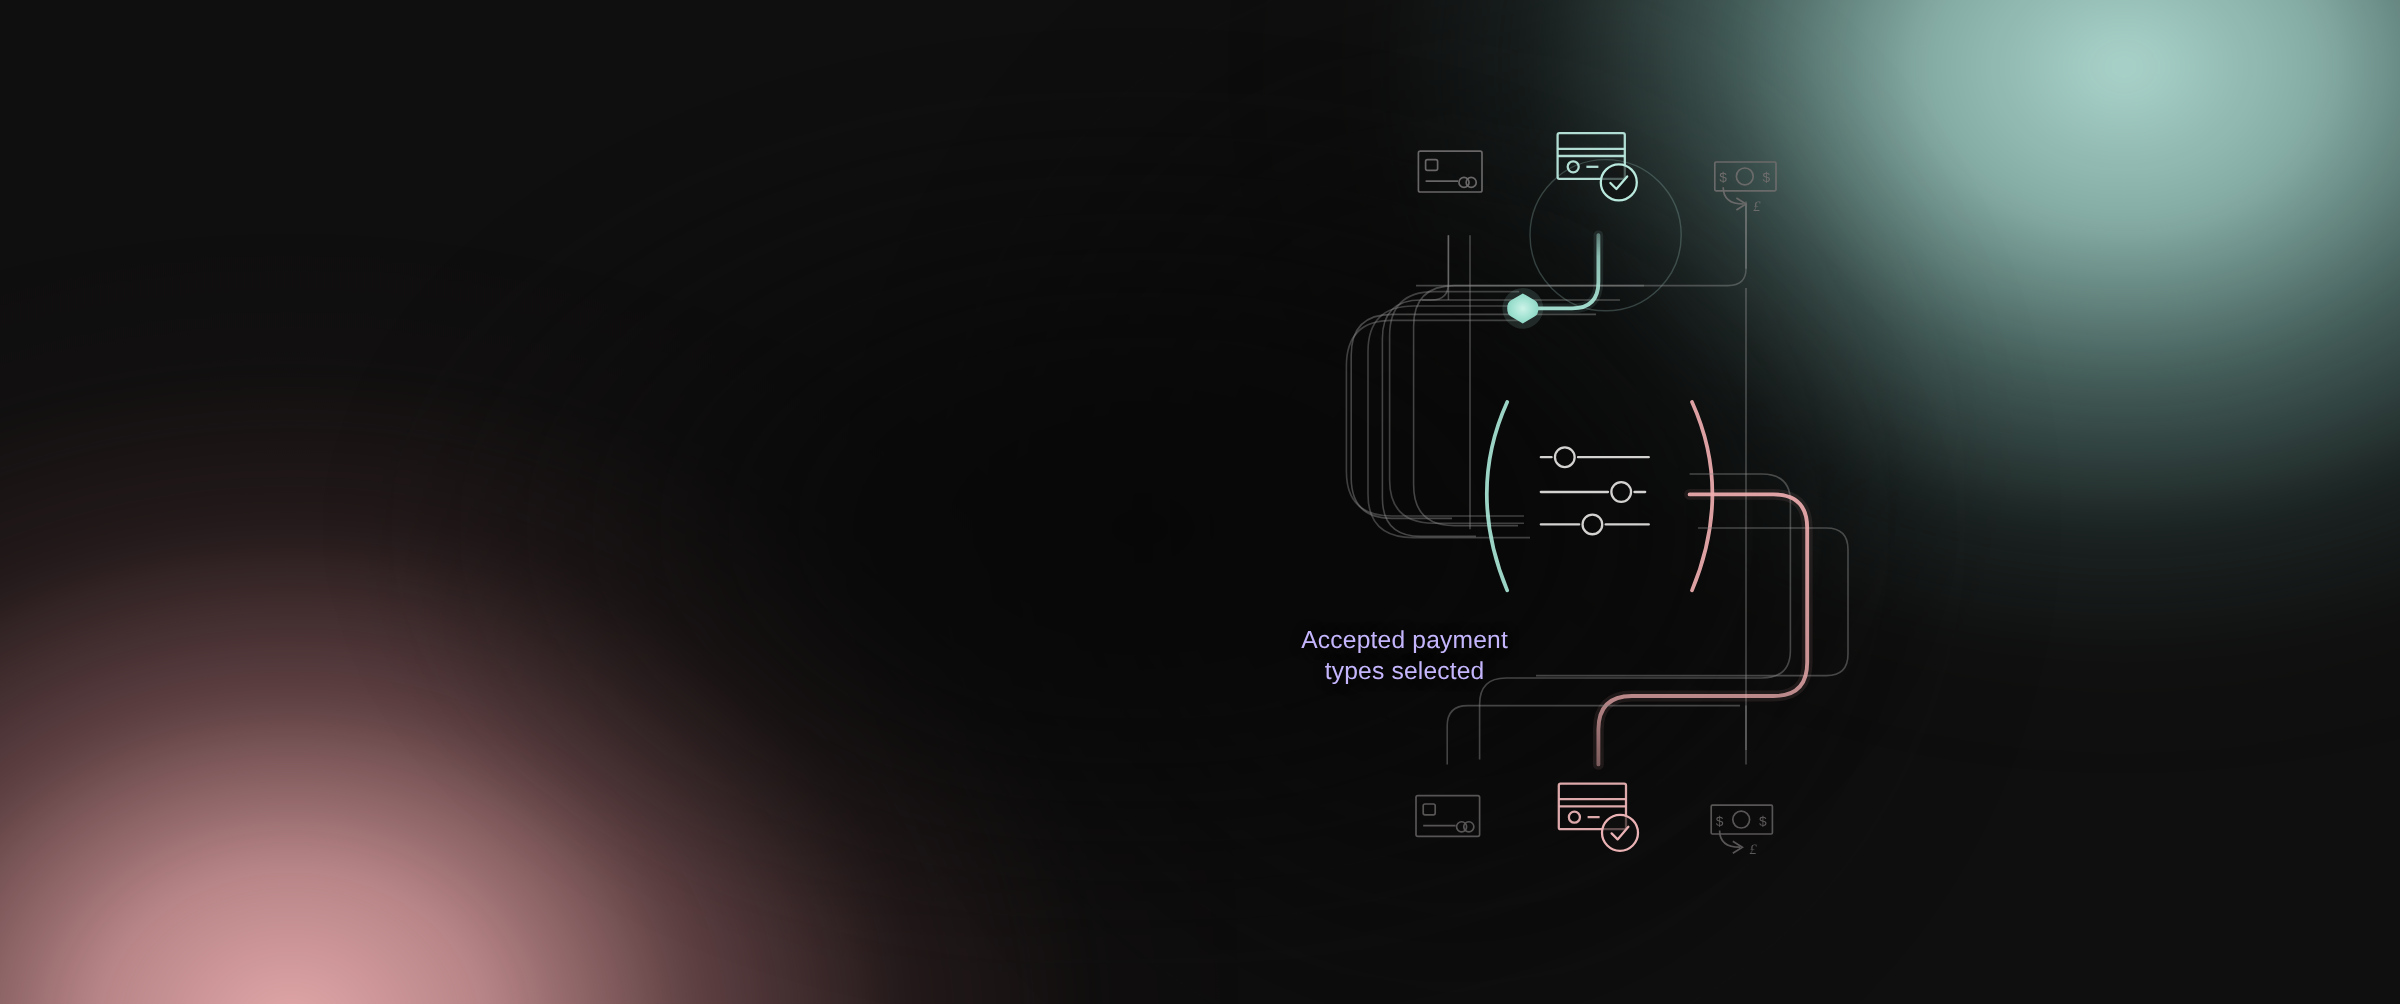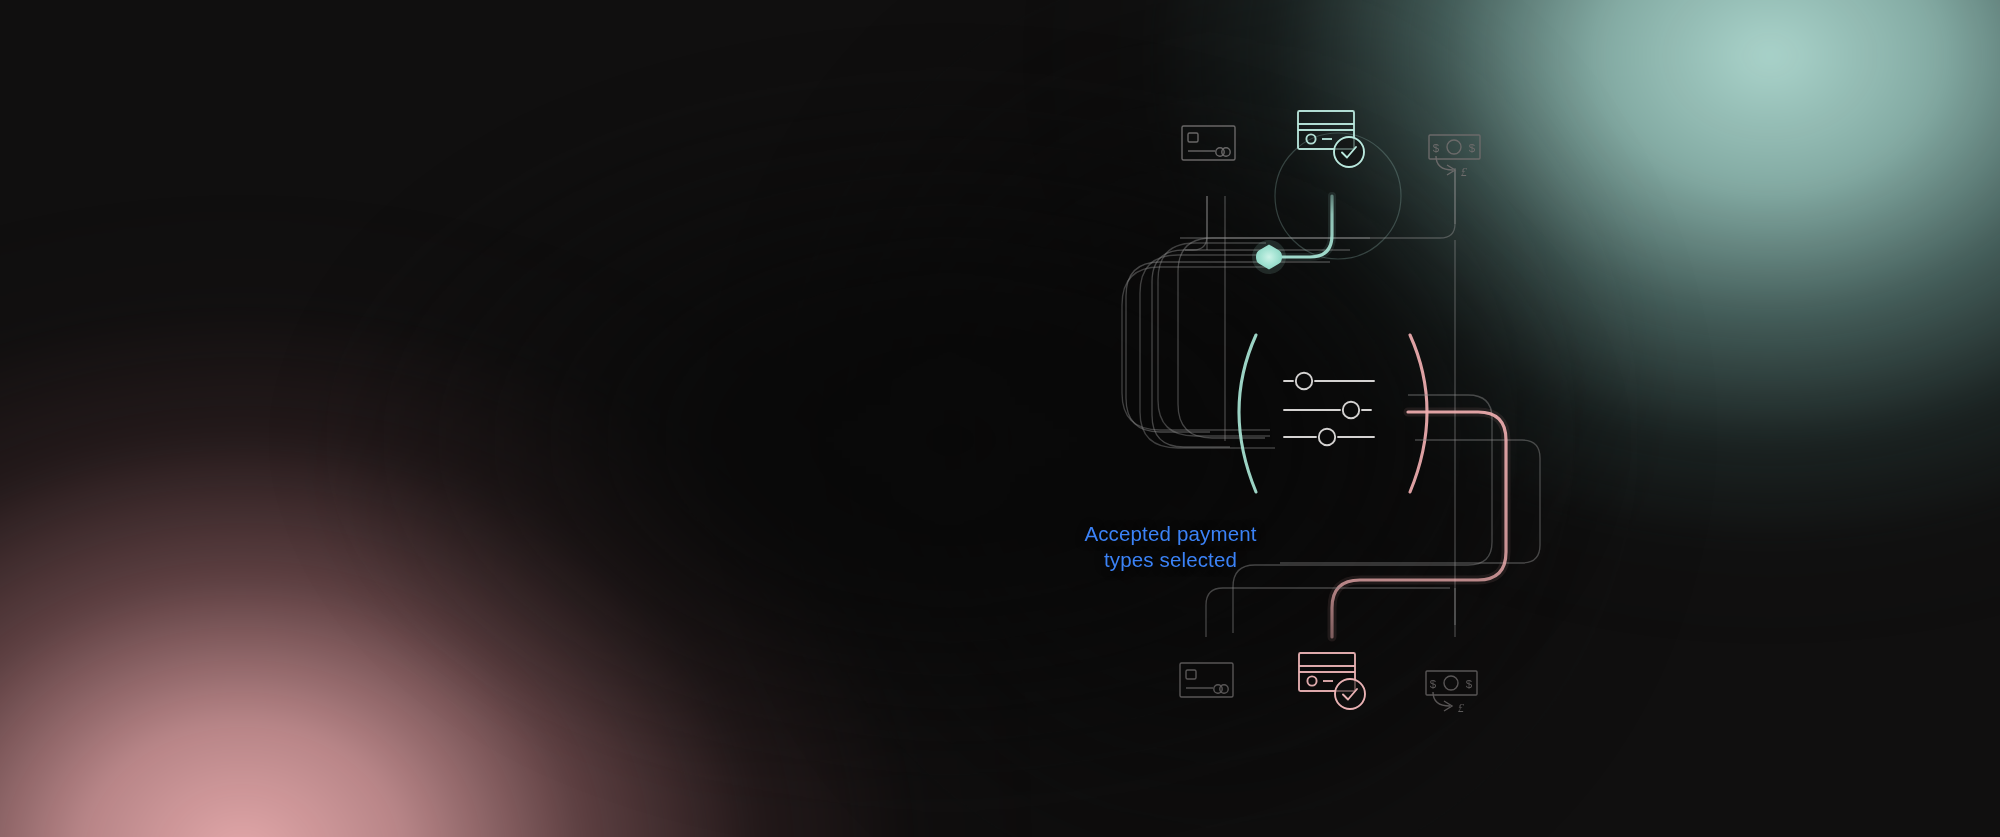--- a/index.html
+++ b/index.html
@@ -65,21 +65,21 @@
   #diagram {
     position:absolute; left:0; top:0;
     width:2000px; height:837px;
   }
   
   #caption {
     position:absolute;
     left:1008px; top:521px;
     width:325px;
     text-align:center;
-    color:#3b82f6;
+    color:#c4b5fd;
     font-size:20.5px;
     line-height:25.5px;
     letter-spacing:0.15px;
     font-weight:400;
     white-space:pre-line;
     text-shadow:0 0 10px rgba(0,0,0,0.75);
   }
 </style>
 </head>
 <body>

